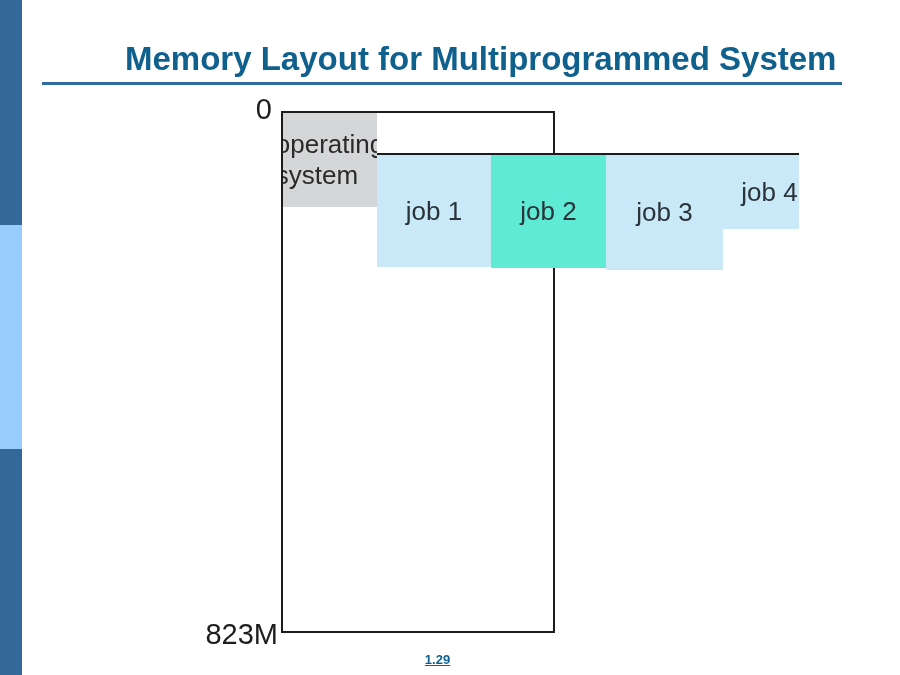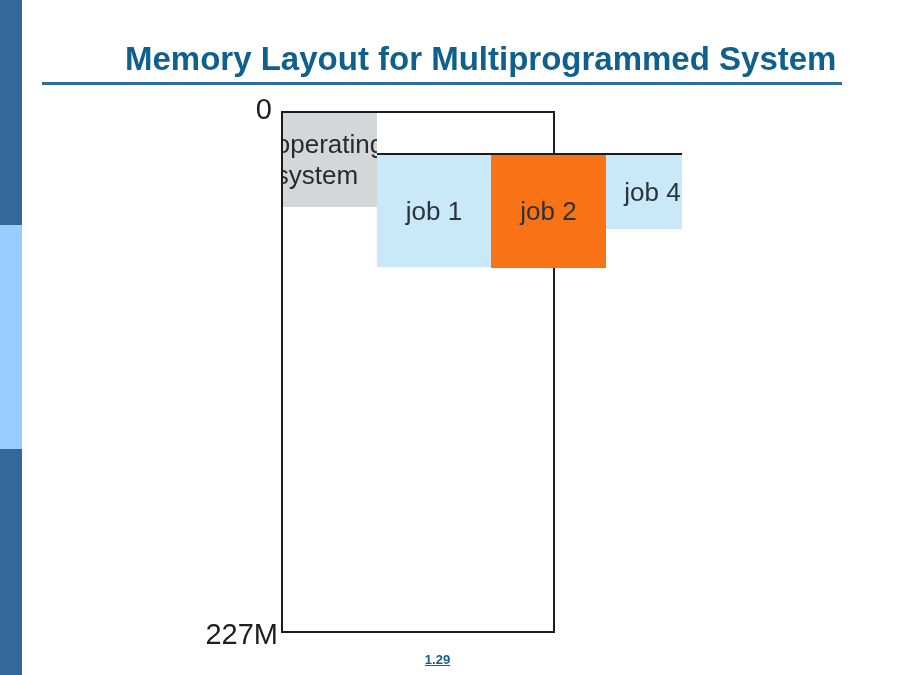--- a/index.html
+++ b/index.html
@@ -101,24 +101,27 @@
 
   <div class="mem-label mem-label-top">0</div>
 
   <div class="memory-box" id="memory-box">
       <div class="mem-segment os" style="height: 94px; flex: 0 0 94px; background: rgb(213, 214, 216);">
         <span>operating system</span>
       </div>
       <div class="mem-segment job" style="height: 114px; flex: 0 0 114px; background: rgb(201, 232, 248);">
         <span>job 1</span>
       </div>
-      <div class="mem-segment job" style="height: 115px; flex: 0 0 115px; background: #f97316;">
+      <div class="mem-segment job" style="height: 115px; flex: 0 0 115px; background: #5eead4;">
         <span>job 2</span>
+      </div>
+      <div class="mem-segment job" style="height: 117px; flex: 0 0 117px; background: rgb(201, 232, 248);">
+        <span>job 3</span>
       </div>
       <div class="mem-segment job" style="height: 76px; flex: 0 0 76px; background: rgb(201, 232, 248); padding-left: 17px;">
         <span>job 4</span>
       </div>
     </div>
 
-  <div class="mem-label mem-label-bottom">227M</div>
+  <div class="mem-label mem-label-bottom">823M</div>
 
   <div class="page-number">1.29</div>
 </div>
 
 </body></html>

